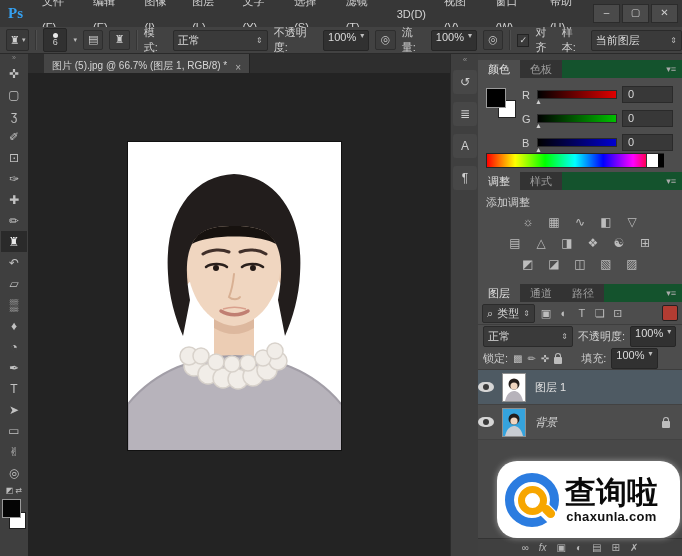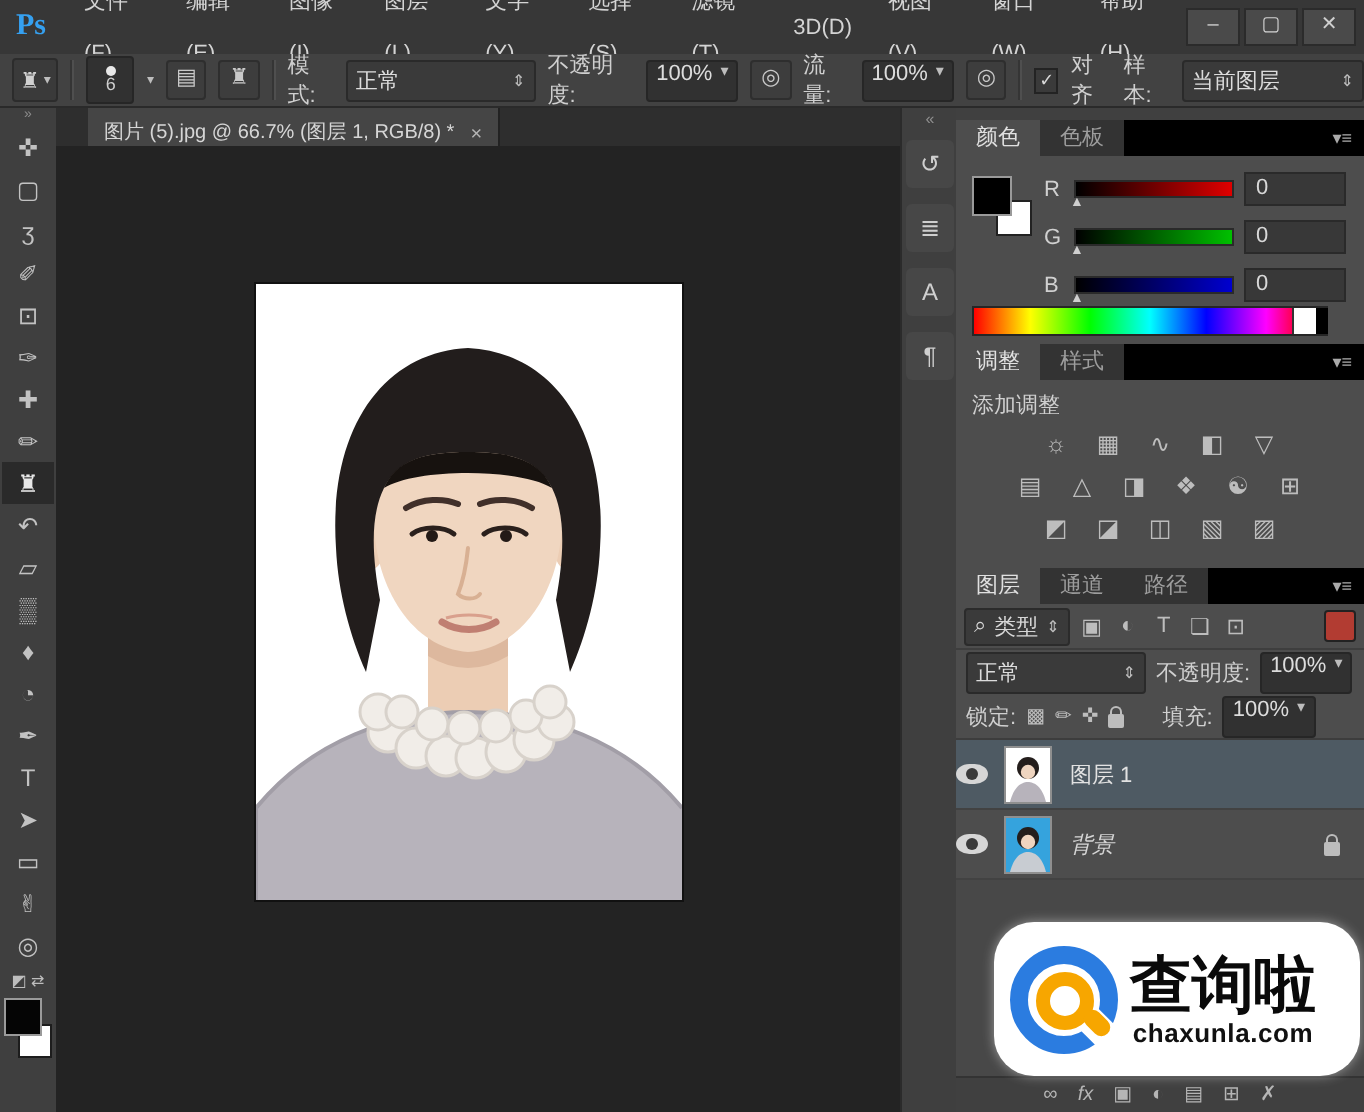--- a/index.html
+++ b/index.html
@@ -63,21 +63,21 @@
 
   
   .dockstrip{position:absolute;left:450px;top:54px;width:28px;height:502px;background:#3f3f3f;
              border-left:1px solid #2b2b2b;border-right:1px solid #2b2b2b;
              display:flex;flex-direction:column;align-items:center;}
   .ds-head{height:12px;color:#8f8f8f;font-size:8px;line-height:12px;}
   .ds-icon{width:24px;height:24px;margin:4px 0;background:#474747;border-radius:3px;color:#cfcfcf;
            display:flex;align-items:center;justify-content:center;font-size:12px;}
   .panels{position:absolute;left:478px;top:54px;width:204px;height:502px;background:#404040;}
   .panel{position:absolute;left:0;width:204px;background:#4d4d4d;}
-  .tabbar{height:18px;background:#000000;display:flex;align-items:flex-start;}
+  .tabbar{height:18px;background:#14532d;display:flex;align-items:flex-start;}
   .ptab{padding:0 10px;height:18px;line-height:18px;color:#9d9d9d;font-size:11px;background:#333;}
   .ptab.on{background:#4d4d4d;color:#e0e0e0;}
   .pmenu{margin-left:auto;margin-right:6px;color:#aaa;font-size:9px;line-height:18px;}
 
   
   .panel.color{top:6px;height:112px;}
   .cp-body{position:relative;height:94px;}
   .cp-swatches{position:absolute;left:8px;top:10px;width:30px;height:30px;}
   .cp-bg{position:absolute;right:0;bottom:0;width:16px;height:16px;background:#fff;border:1px solid #222;}
   .cp-fg{position:absolute;left:0;top:0;width:18px;height:18px;background:#000;border:1px solid #9a9a9a;}

